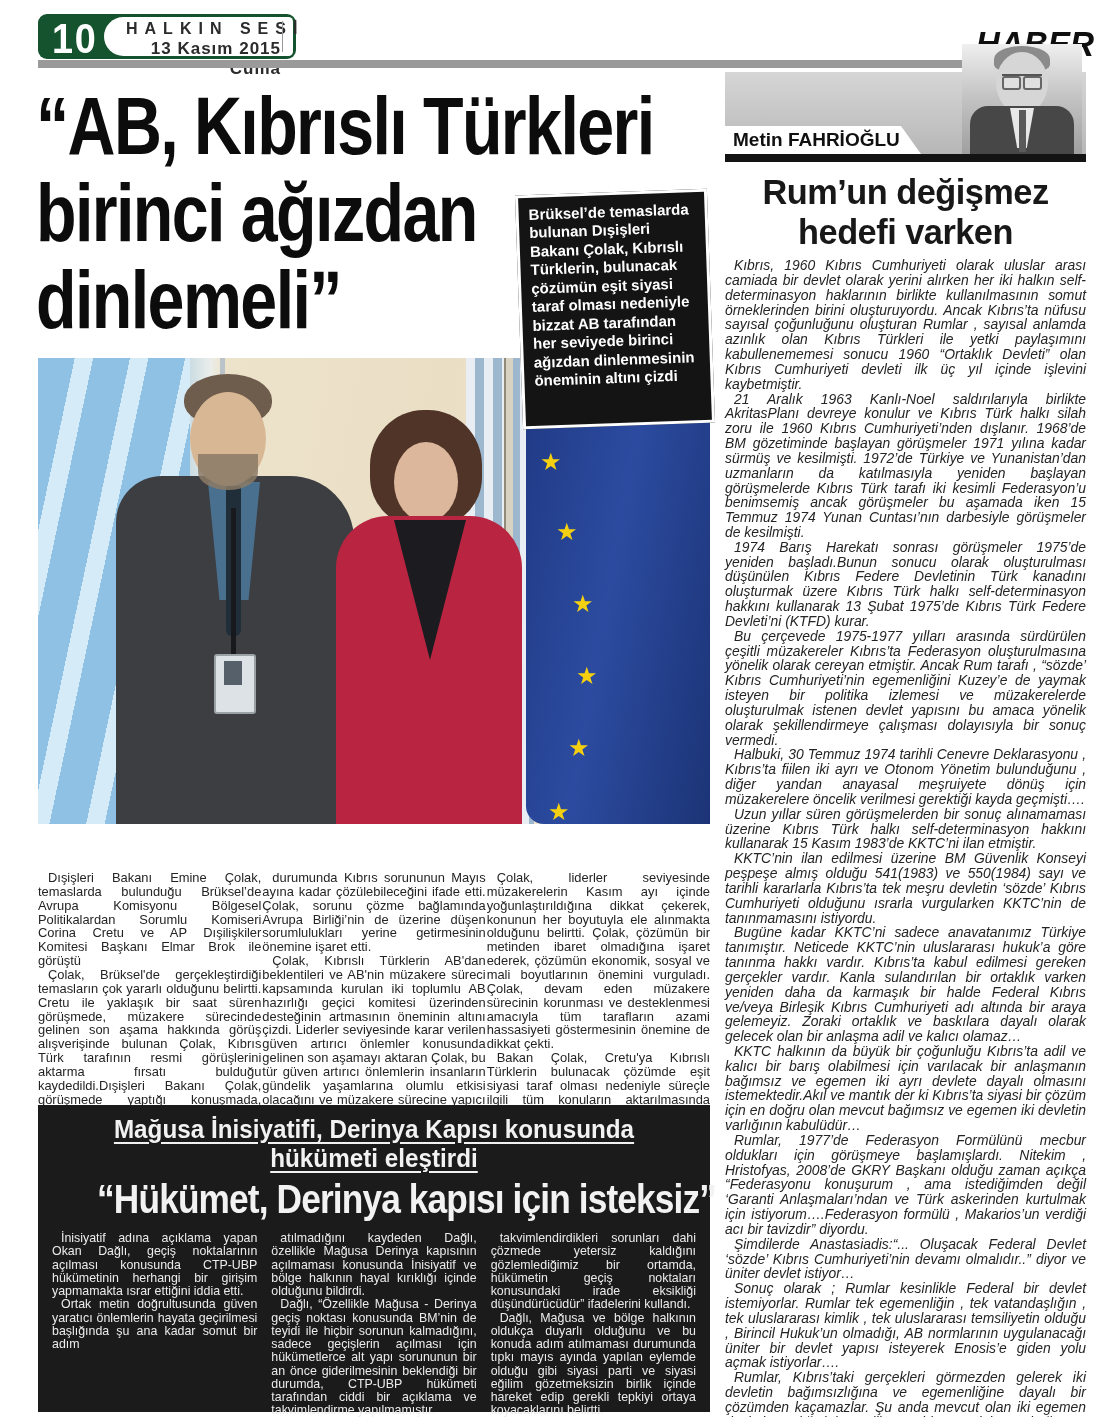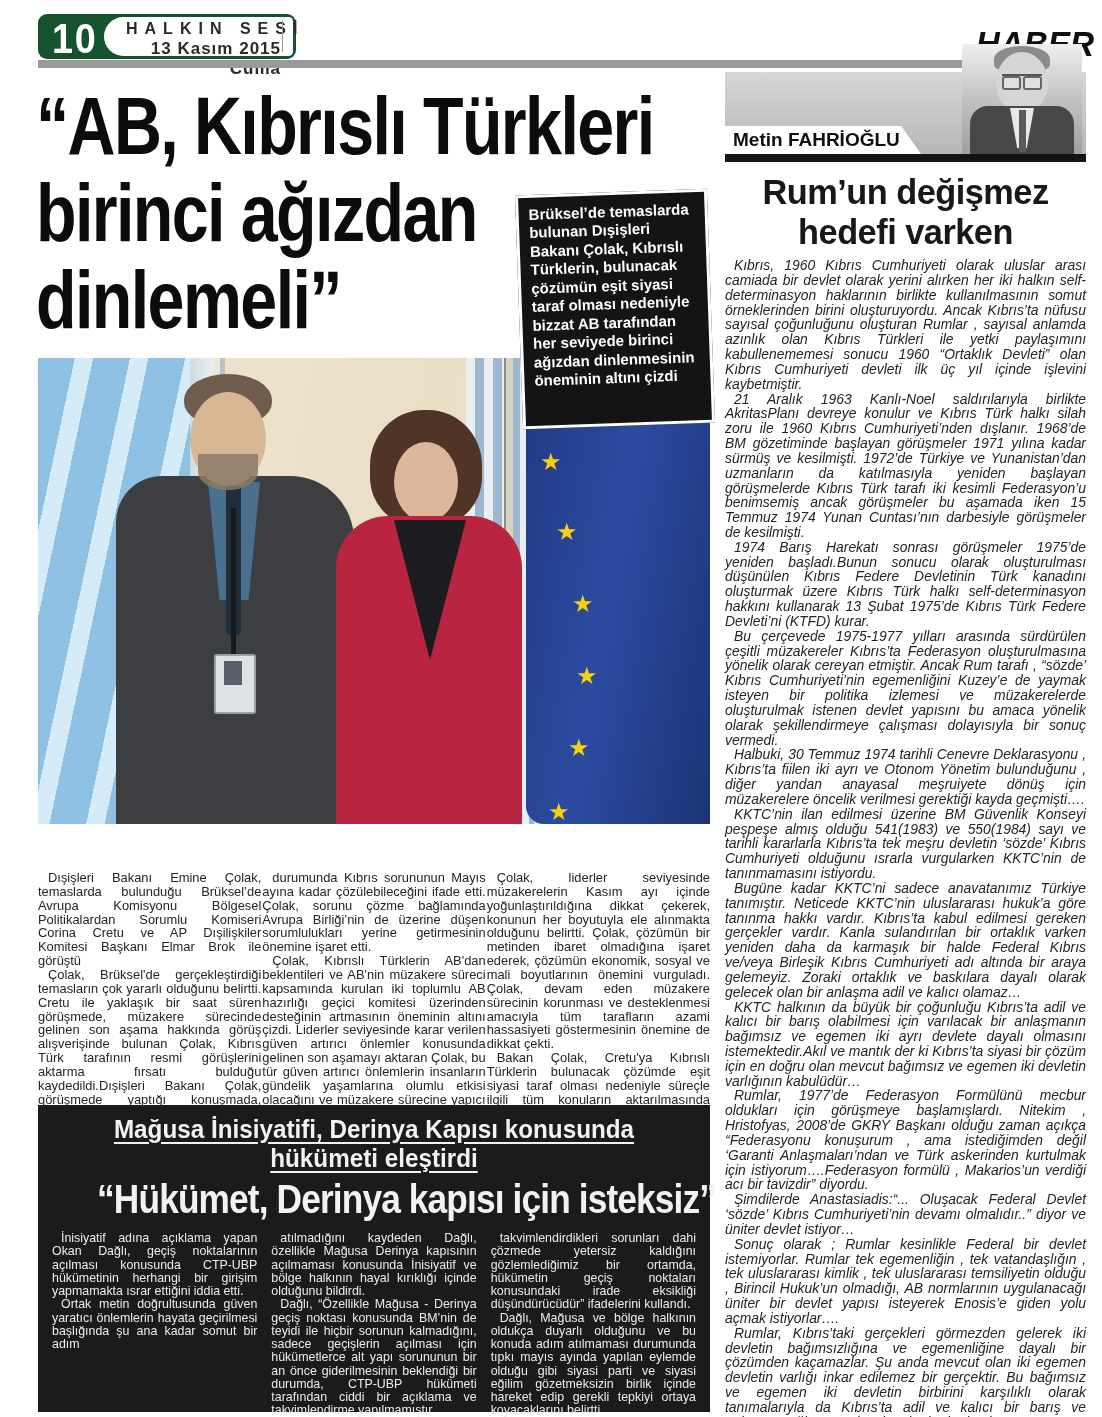--- a/index.html
+++ b/index.html
@@ -210,20 +210,21 @@
       </div>
       <div class="col-bar"></div>
     </div>
     <div class="col-headline">Rum’un  değişmez hedefi varken</div>
     <div class="col-body">
       <p>Kıbrıs, 1960 Kıbrıs Cumhuriyeti olarak uluslar arası camiada bir devlet olarak yerini  alırken  her iki halkın self-determinasyon haklarının birlikte kullanılmasının  somut örneklerinden birini oluşturuyordu. Ancak Kıbrıs’ta nüfusu sayısal çoğunluğunu oluşturan Rumlar , sayısal anlamda azınlık olan Kıbrıs Türkleri ile yetki paylaşımını kabullenememesi sonucu  1960 “Ortaklık Devleti” olan Kıbrıs Cumhuriyeti devleti ilk üç yıl içinde işlevini kaybetmiştir.</p>
       <p>21 Aralık 1963 Kanlı-Noel saldırılarıyla birlikte AkritasPlanı devreye konulur ve  Kıbrıs Türk halkı silah zoru ile  1960  Kıbrıs Cumhuriyeti’nden  dışlanır. 1968’de BM gözetiminde  başlayan görüşmeler  1971 yılına kadar sürmüş ve kesilmişti. 1972’de Türkiye ve Yunanistan’dan uzmanların  da  katılmasıyla yeniden başlayan görüşmelerde Kıbrıs Türk tarafı iki kesimli Federasyon’u benimsemiş ancak görüşmeler bu aşamada iken 15 Temmuz 1974 Yunan Cuntası’nın darbesiyle  görüşmeler de kesilmişti.</p>
       <p>1974 Barış Harekatı sonrası  görüşmeler 1975’de yeniden başladı.Bunun sonucu olarak oluşturulması düşünülen Kıbrıs Federe Devletinin Türk kanadını oluşturmak üzere  Kıbrıs Türk halkı self-determinasyon  hakkını kullanarak  13 Şubat 1975’de Kıbrıs Türk Federe Devleti’ni (KTFD) kurar.</p>
       <p>Bu çerçevede 1975-1977 yılları arasında  sürdürülen  çeşitli müzakereler  Kıbrıs’ta Federasyon oluşturulmasına  yönelik olarak  cereyan  etmiştir. Ancak Rum tarafı , “sözde’ Kıbrıs Cumhuriyeti’nin egemenliğini Kuzey’e  de  yaymak isteyen bir politika izlemesi ve müzakerelerde oluşturulmak istenen devlet yapısını  bu amaca  yönelik olarak  şekillendirmeye çalışması dolayısıyla  bir sonuç vermedi.</p>
       <p>Halbuki, 30 Temmuz 1974 tarihli Cenevre Deklarasyonu , Kıbrıs’ta fiilen  iki ayrı ve Otonom  Yönetim bulunduğunu , diğer yandan anayasal meşruiyete dönüş için  müzakerelere öncelik verilmesi gerektiği kayda geçmişti….</p>
+      <p>Uzun yıllar süren görüşmelerden bir sonuç alınamaması üzerine Kıbrıs Türk halkı self-determinasyon hakkını kullanarak  15 Kasım 1983’de KKTC’ni ilan etmiştir.</p>
       <p>KKTC’nin ilan edilmesi üzerine BM Güvenlik Konseyi peşpeşe almış  olduğu 541(1983) ve 550(1984) sayı ve tarihli  kararlarla Kıbrıs’ta tek meşru devletin ‘sözde’ Kıbrıs Cumhuriyeti olduğunu ısrarla vurgularken   KKTC’nin de  tanınmamasını istiyordu.</p>
       <p>Bugüne kadar  KKTC’ni sadece anavatanımız Türkiye tanımıştır. Neticede KKTC’nin uluslararası hukuk’a göre tanınma hakkı vardır. Kıbrıs’ta kabul edilmesi gereken gerçekler vardır. Kanla sulandırılan  bir ortaklık varken yeniden daha da karmaşık bir halde  Federal Kıbrıs ve/veya Birleşik Kıbrıs Cumhuriyeti adı altında bir araya  gelemeyiz. Zoraki ortaklık ve baskılara dayalı olarak gelecek olan bir anlaşma adil ve kalıcı olamaz…</p>
       <p>KKTC halkının da  büyük bir çoğunluğu  Kıbrıs’ta  adil ve kalıcı bir barış olabilmesi için varılacak bir anlaşmanın  bağımsız ve egemen  iki ayrı devlete dayalı olmasını istemektedir.Akıl ve mantık der ki Kıbrıs’ta siyasi bir çözüm  için  en doğru olan mevcut   bağımsız ve   egemen iki   devletin varlığının kabulüdür…</p>
       <p>Rumlar, 1977’de Federasyon Formülünü mecbur oldukları için görüşmeye  başlamışlardı. Nitekim ,  Hristofyas, 2008’de GKRY Başkanı olduğu zaman  açıkça “Federasyonu konuşurum , ama istediğimden değil  ‘Garanti Anlaşmaları’ndan ve Türk askerinden kurtulmak için istiyorum….Federasyon formülü  , Makarios’un  verdiği acı bir tavizdir” diyordu.</p>
       <p>Şimdilerde Anastasiadis:“... Oluşacak Federal Devlet ‘sözde’ Kıbrıs Cumhuriyeti’nin  devamı olmalıdır..”  diyor ve   üniter devlet istiyor…</p>
       <p>Sonuç olarak ;   Rumlar kesinlikle Federal bir devlet istemiyorlar. Rumlar tek egemenliğin , tek vatandaşlığın , tek uluslararası kimlik , tek uluslararası temsiliyetin olduğu , Birincil Hukuk’un olmadığı, AB normlarının uygulanacağı üniter bir devlet yapısı isteyerek  Enosis’e giden yolu açmak istiyorlar….</p>
       <p>Rumlar, Kıbrıs’taki gerçekleri görmezden gelerek  iki devletin bağımsızlığına   ve egemenliğine   dayalı bir çözümden kaçamazlar. Şu anda mevcut olan iki egemen devletin varlığı inkar edilemez bir gerçektir. Bu bağımsız ve egemen iki devletin  birbirini karşılıklı olarak tanımalarıyla da  Kıbrıs’ta adil ve kalıcı bir barış ve  anlaşma sağlanmış olacaktır, bu kadar basit…</p>
     </div>
   </div>
 

